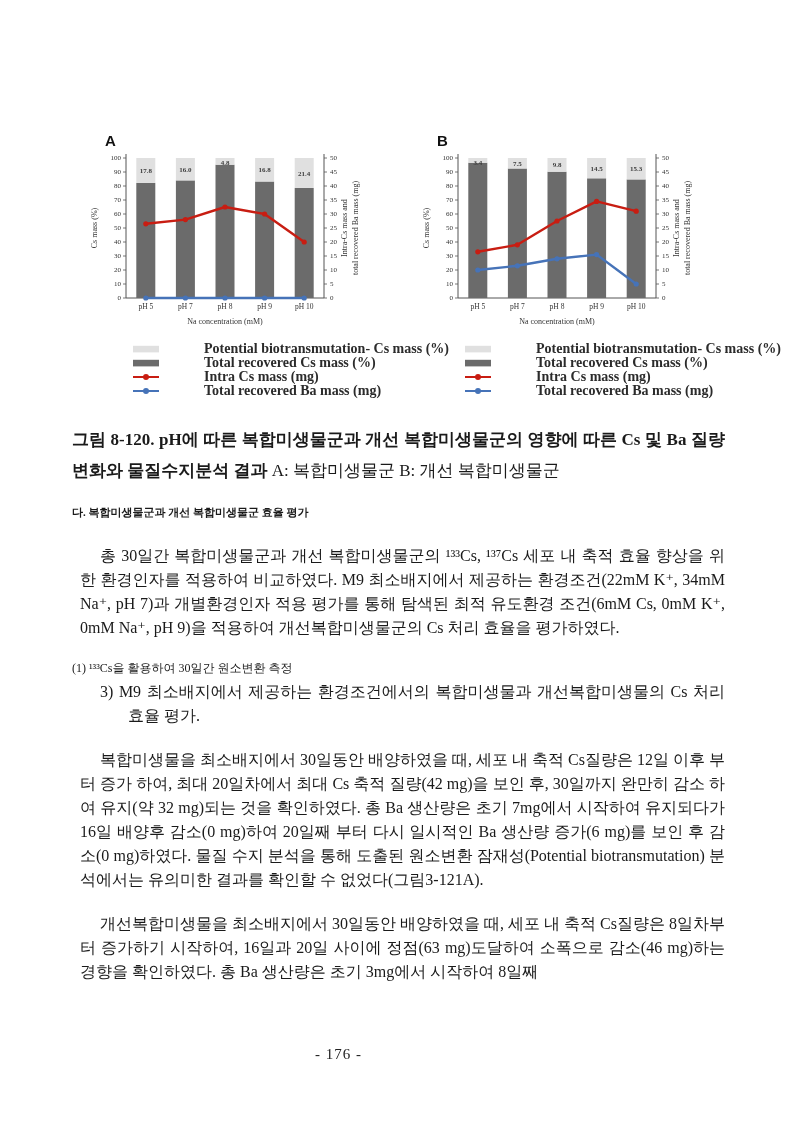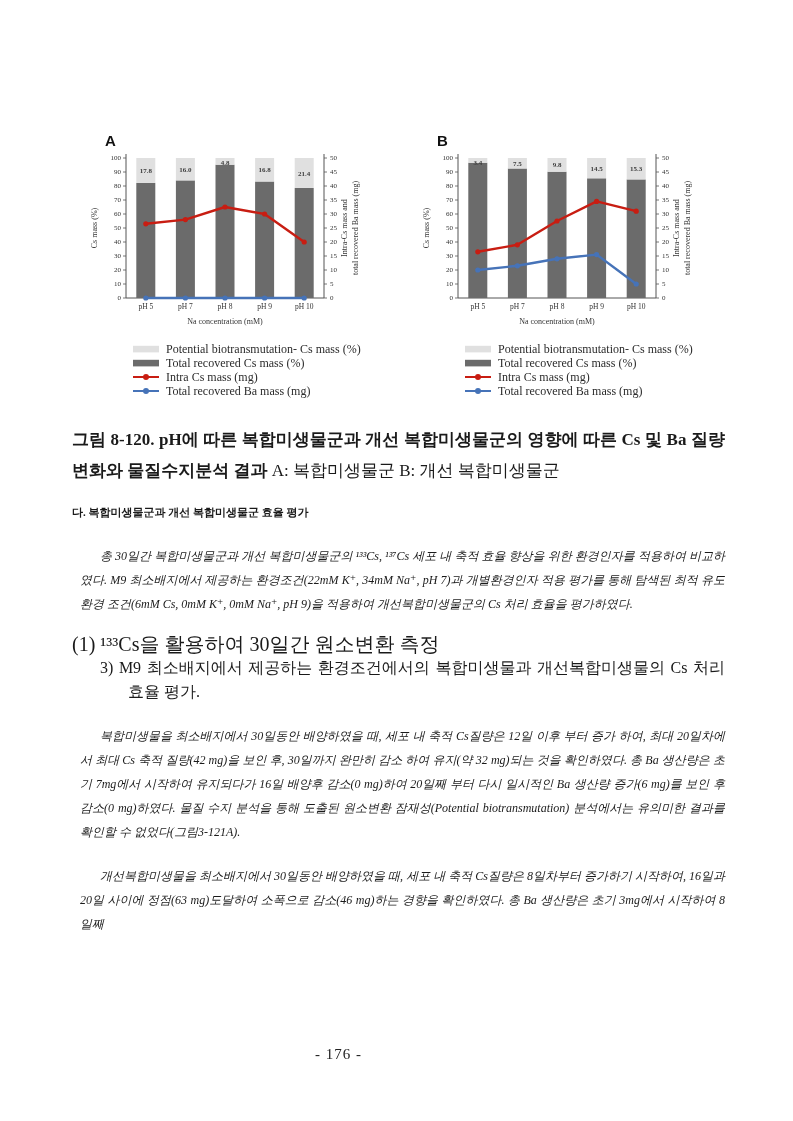--- a/index.html
+++ b/index.html
@@ -12,29 +12,29 @@
 
   
   .charts-row{position:absolute;top:130px;left:0;width:793px;height:295px;}
   .chart{position:absolute;top:0;width:312px;height:292px;}
   .chart-a{left:88px;}
   .chart-b{left:420px;}
   .panel-label{position:absolute;top:2px;left:17px;font-family:"Liberation Sans","DejaVu Sans",sans-serif;font-weight:bold;font-size:15px;color:#111;}
   .chart svg.plot{position:absolute;top:16px;left:0;}
   .legend{position:absolute;top:212px;left:44px;}
   .lrow{display:flex;align-items:center;height:14px;gap:4px;}
-  .lrow span{font-size:12px;font-weight:normal;color:#2b2b2b;white-space:nowrap;}
+  .lrow span{font-size:14px;font-weight:bold;color:#2b2b2b;white-space:nowrap;margin-left:38px;}
 
   
   .content{position:absolute;top:0;left:0;width:793px;box-sizing:border-box;padding:424px 68px 0 72px;}
   .caption{margin:0;font-size:17px;font-weight:bold;line-height:31px;text-align:justify;}
   .cap-normal{font-weight:normal;}
   .heading{margin:14px 0 0 0;font-size:11px;font-weight:bold;line-height:24px;}
-  .body-p{margin:20px 0 0 8px;font-size:12px;line-height:24px;text-align:justify;text-indent:20px;font-style:italic;}
-  .list-1{margin:16px 0 0 0;font-size:20px;line-height:24px;}
+  .body-p{margin:20px 0 0 8px;font-size:16px;line-height:24px;text-align:justify;text-indent:20px;}
+  .list-1{margin:16px 0 0 0;font-size:12px;line-height:24px;}
   .list-2{margin:0 0 0 28px;padding-left:28px;text-indent:-28px;font-size:16px;line-height:24px;text-align:justify;}
   .p2{margin-top:20px;}
   .p3{margin-top:20px;}
   .footer{position:absolute;top:1046px;left:0;width:677px;text-align:center;font-size:15px;letter-spacing:1px;color:#222;}
 </style>
 </head>
 <body>
 
 <div class="page">
 

